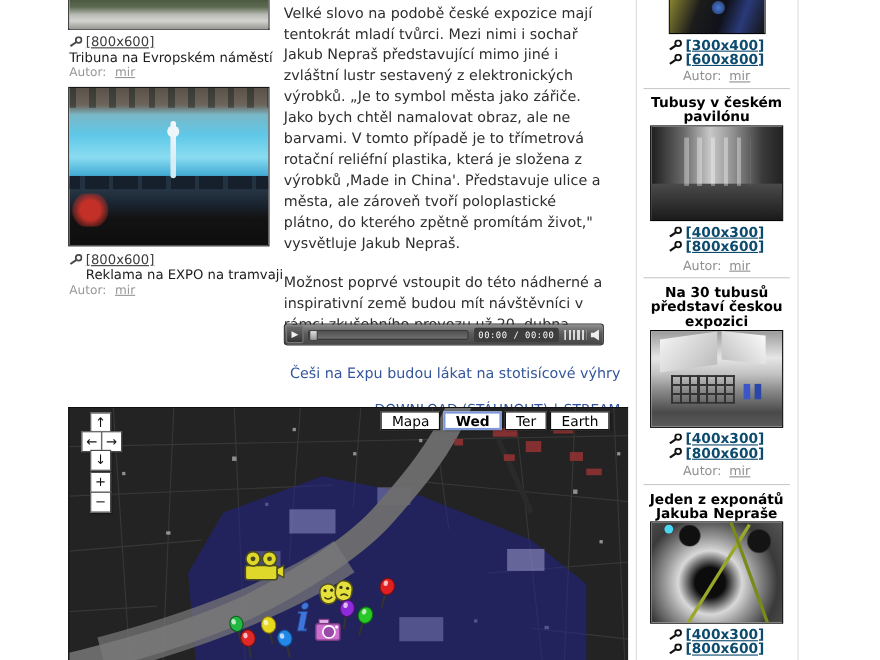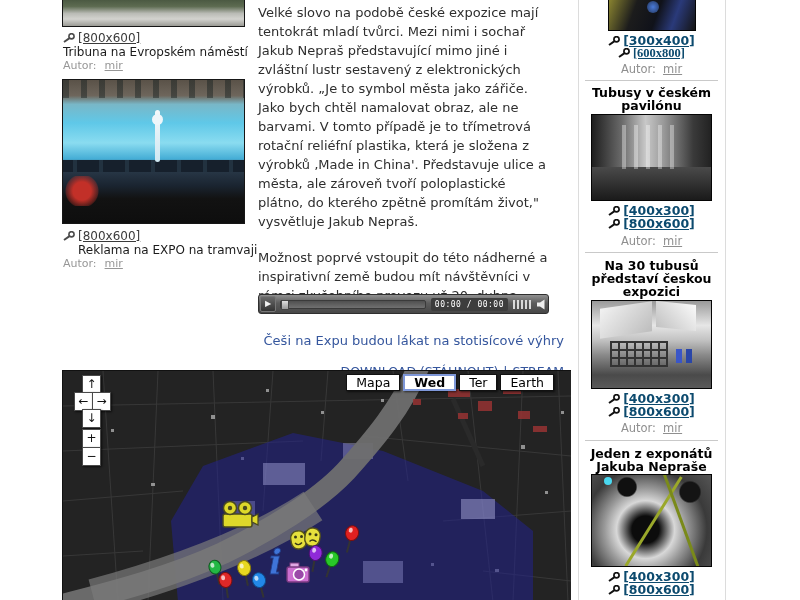--- a/index.html
+++ b/index.html
@@ -272,21 +272,21 @@
   <div class="sb-img" style="left:25px;top:-2px;width:86px;height:31px;">
     <div class="ph" style="left:0;top:0;width:86px;height:31px;background:linear-gradient(110deg,#8a8430 0%,#1c1c1c 30%,#10121a 55%,#2a3a7a 75%,#141414 100%);"></div>
     <div class="ph" style="left:38px;top:2px;width:12px;height:12px;background:radial-gradient(circle,#4a7ad8,#22345a);border-radius:50%;"></div>
   </div>
   <div class="sb-el sb-zl-row" style="top:33px;">
     <span class="zicon"><svg width="12" height="10" viewBox="0 0 12 10">
           <circle cx="8.5" cy="3.3" r="2.6" fill="none" stroke="#111" stroke-width="1.7"></circle>
           <line x1="6.2" y1="5.4" x2="1" y2="9" stroke="#111" stroke-width="2"></line>
         </svg></span><span class="sb-zl">[300x400]</span>
   </div>
-  <div class="sb-el sb-zl-row" style="top:46px;font-family:Liberation Serif, serif;">
+  <div class="sb-el sb-zl-row" style="top:46px;">
     <span class="zicon"><svg width="12" height="10" viewBox="0 0 12 10">
           <circle cx="8.5" cy="3.3" r="2.6" fill="none" stroke="#111" stroke-width="1.7"></circle>
           <line x1="6.2" y1="5.4" x2="1" y2="9" stroke="#111" stroke-width="2"></line>
         </svg></span><span class="sb-zl">[600x800]</span>
   </div>
   <div class="sb-el sb-autor" style="top:62px;">
     <span>Autor:</span><span class="mir">mir</span>
   </div>
   <div class="divider" style="top:80px;"></div>
 

